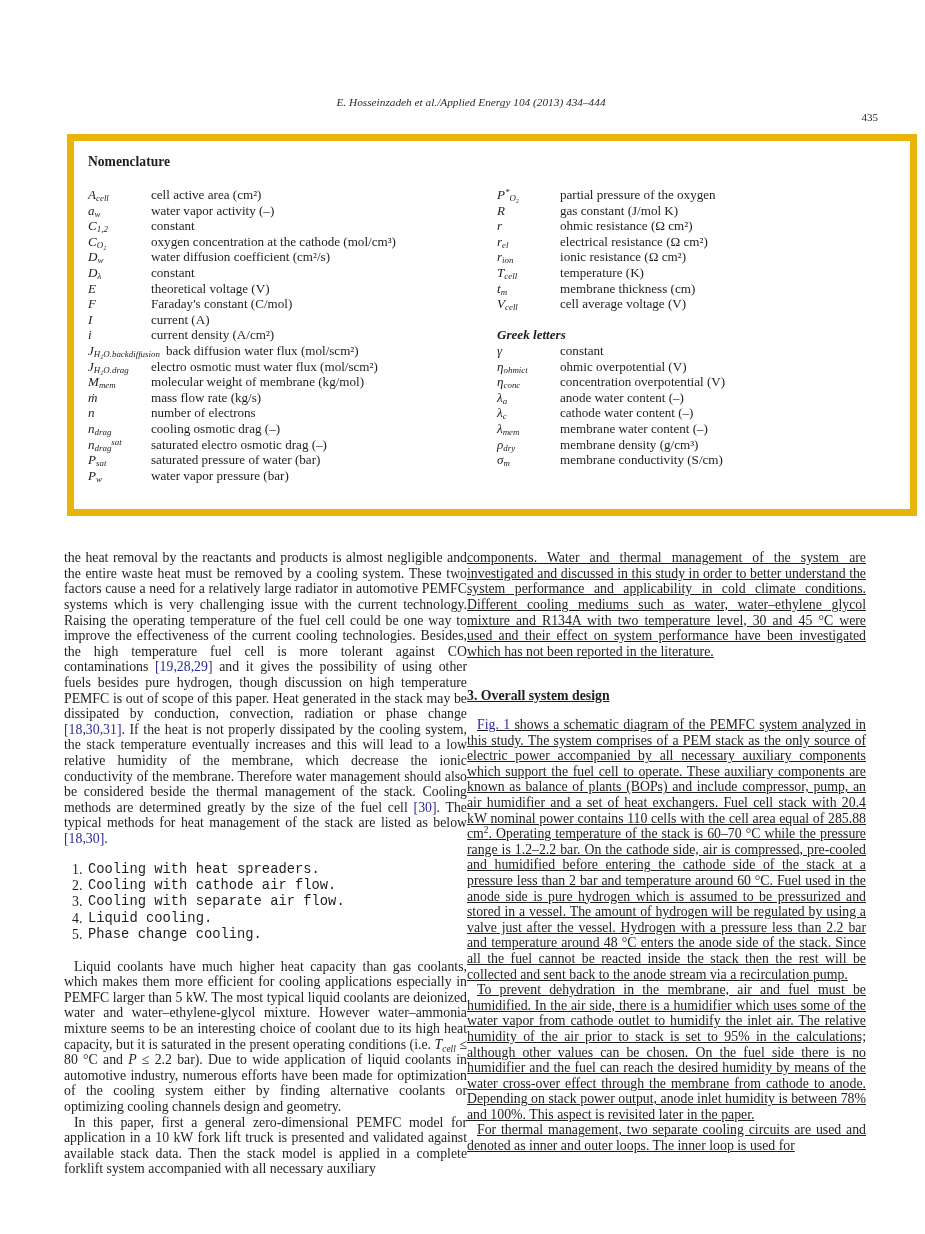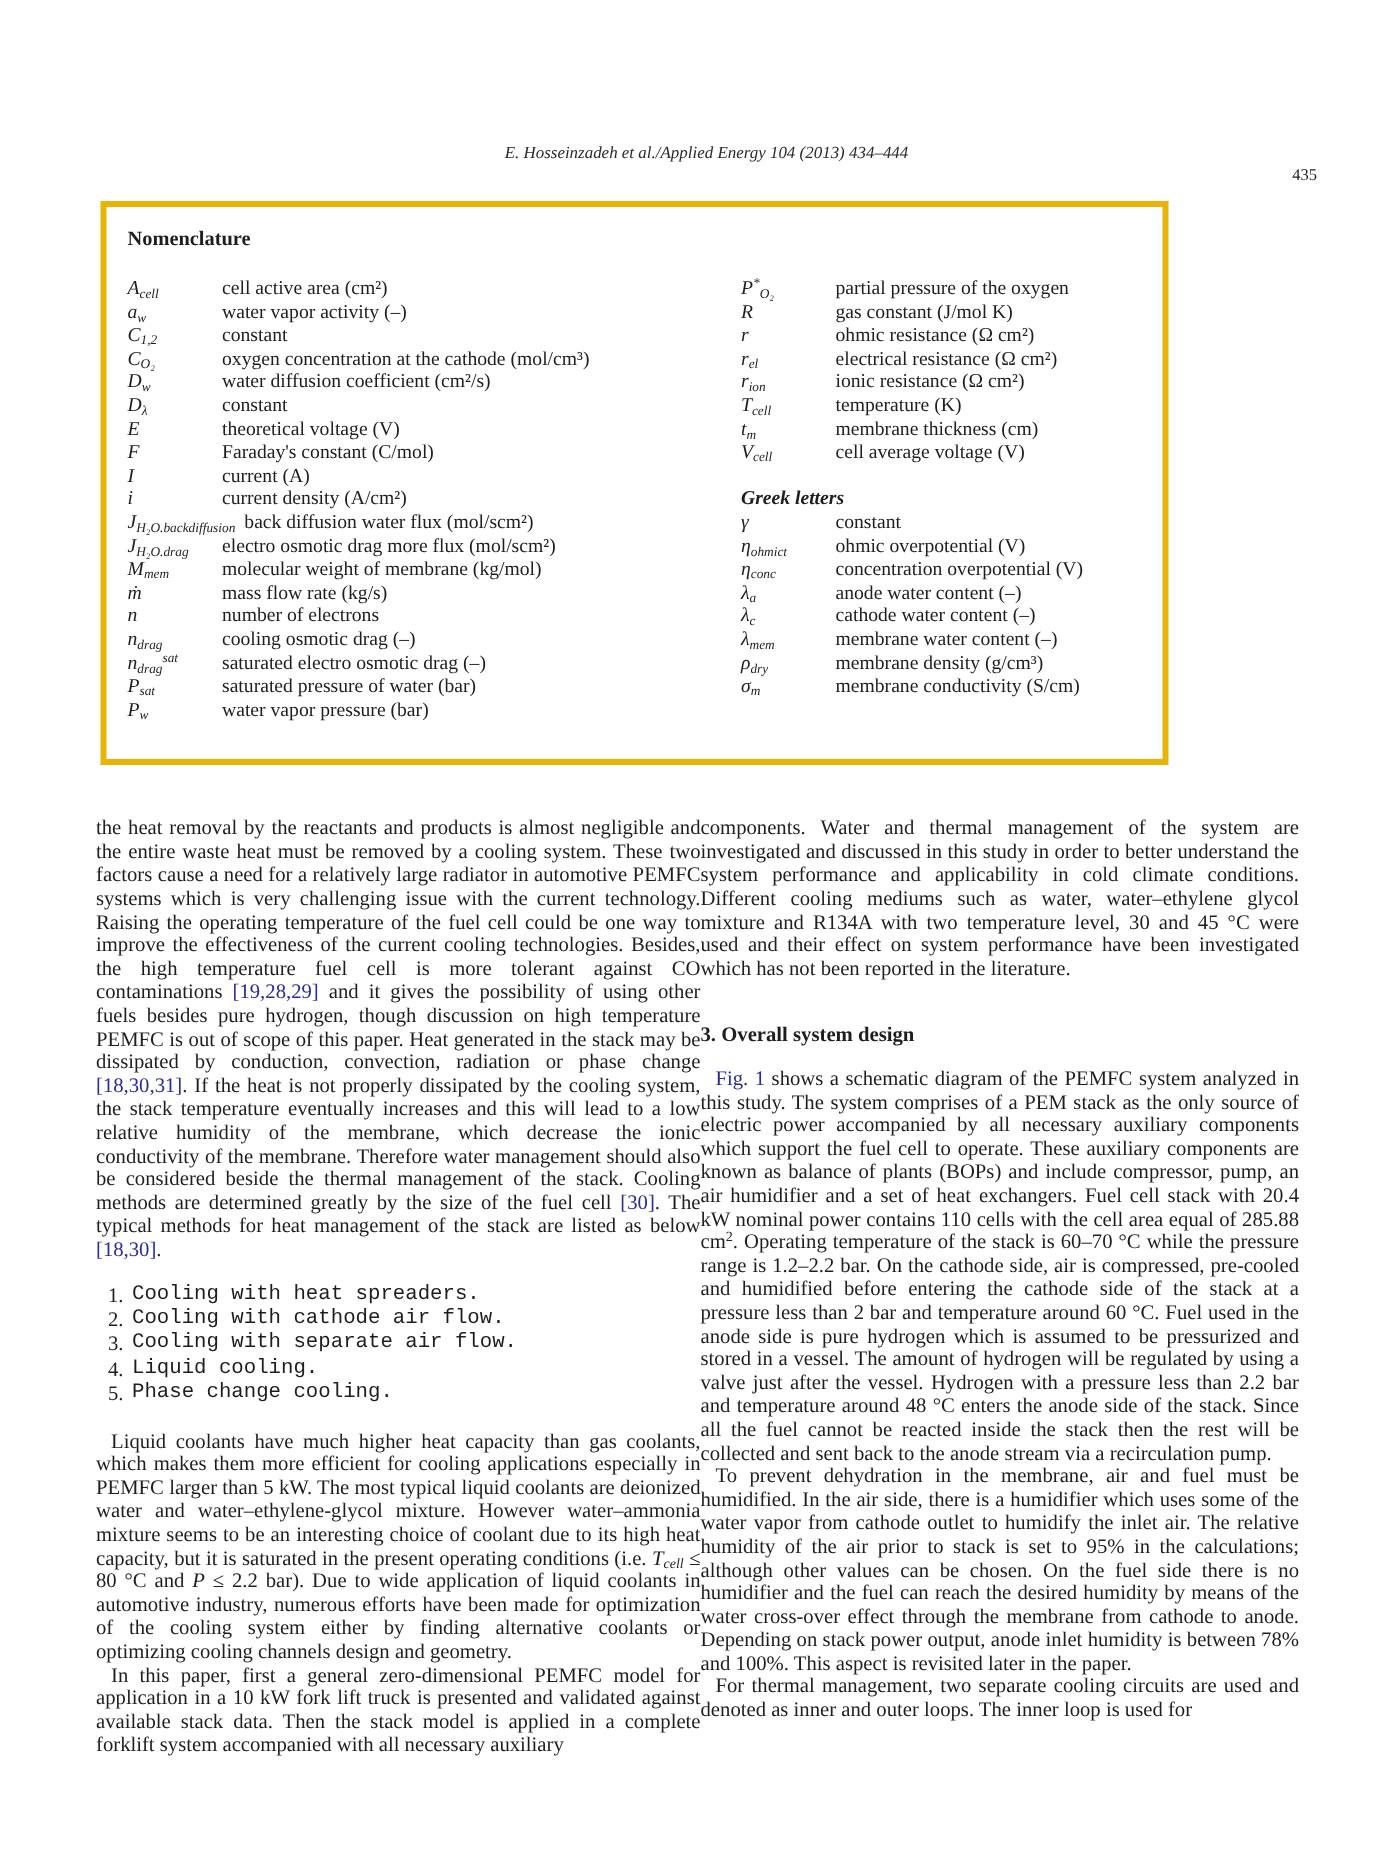--- a/index.html
+++ b/index.html
@@ -9,40 +9,40 @@
     color:#1e1e1e;
     -webkit-font-smoothing:antialiased;
   }
   .page{position:absolute;left:64px;top:0;width:814px;}
   
   .hdr{position:relative;margin-top:96px;height:16px;font-size:11.3px;}
   .hdr .cite{display:block;text-align:center;font-style:italic;color:#2a2a2a;}
   .hdr .pno{position:absolute;right:0;top:15px;font-size:11px;font-style:normal;color:#1e1e1e;}
   
   .nom-box{
-    margin-top:22px;border:4px solid #eab308;background:#fff;
-    padding:13px 14px 26px 14px;box-sizing:border-box;width:712px;margin-left:3px;
+    margin-top:22px;border:7px solid #eab308;background:#fff;
+    padding:13px 14px 26px 14px;box-sizing:border-box;width:850px;margin-left:3px;
   }
   .nom-title{font-weight:bold;font-size:13.6px;margin-bottom:17px;}
   .nom-cols{display:flex;}
   .nom-col{font-size:13.1px;line-height:15.6px;}
   .nom-col.left{width:393px;flex:0 0 auto;margin-right:16px;}
   .nom-col.right{flex:1;}
   .nom-row{display:flex;}
   .nom-row .sym{flex:0 0 auto;min-width:57px;padding-right:6px;font-style:italic;white-space:nowrap;}
   .nom-row .def{flex:1;}
   .greek-title{font-style:italic;margin-top:15.6px;font-weight:bold;}
   sub,sup{font-size:68%;line-height:0;}
   sub{vertical-align:-0.28em;}
   sup{vertical-align:0.5em;}
   
   .cols{display:flex;margin-top:34px;}
   .col{font-size:13.8px;line-height:15.6px;text-align:justify;}
   .col.left{width:403px;}
-  .col.right{width:399px;}
+  .col.right{width:399px;text-decoration:underline;}
   .para{margin:0;}
   .para.ind{text-indent:10px;}
   .para sub{font-style:italic;}
   .ref{color:#2a2a9c;}
   
   .mlist{margin:15px 0 15px 0;}
   .mlist .li{display:flex;line-height:16.4px;text-align:left;}
   .mlist .num{flex:0 0 auto;width:16px;margin-left:8px;}
   .mlist .lbl{flex:1;font-family:Liberation Mono, monospace;}
   .sec-head{font-weight:bold;font-size:13.8px;margin:29px 0 13px 0;text-align:left;}
@@ -100,21 +100,21 @@
           <div class="nom-row">
             <span class="sym"><span>i</span></span>
             <span class="def">current density (A/cm²)</span>
           </div>
           <div class="nom-row">
             <span class="sym"><span>J</span><sub>H₂O.backdiffusion</sub></span>
             <span class="def">back diffusion water flux (mol/scm²)</span>
           </div>
           <div class="nom-row">
             <span class="sym"><span>J</span><sub>H₂O.drag</sub></span>
-            <span class="def">electro osmotic drag more flux (mol/scm²)</span>
+            <span class="def">electro osmotic must water flux (mol/scm²)</span>
           </div>
           <div class="nom-row">
             <span class="sym"><span>M</span><sub>mem</sub></span>
             <span class="def">molecular weight of membrane (kg/mol)</span>
           </div>
           <div class="nom-row">
             <span class="sym"><span>ṁ</span></span>
             <span class="def">mass flow rate (kg/s)</span>
           </div>
           <div class="nom-row">

